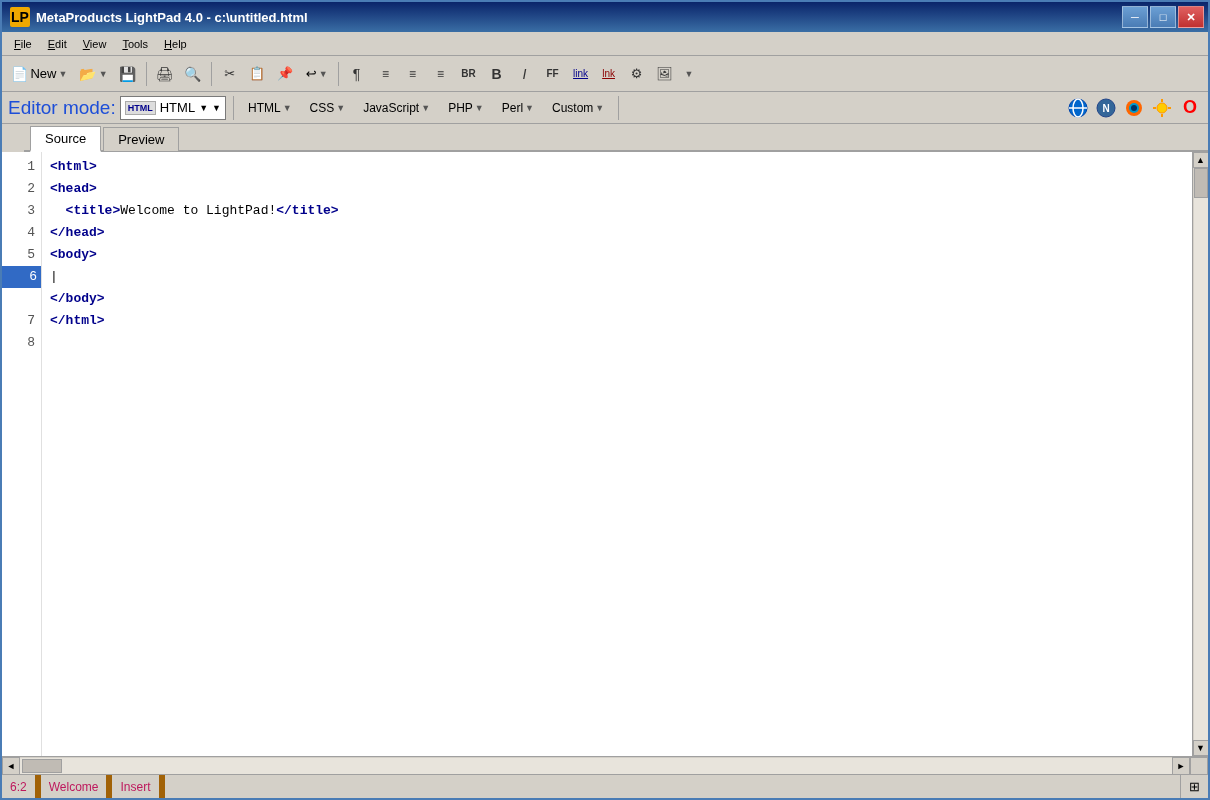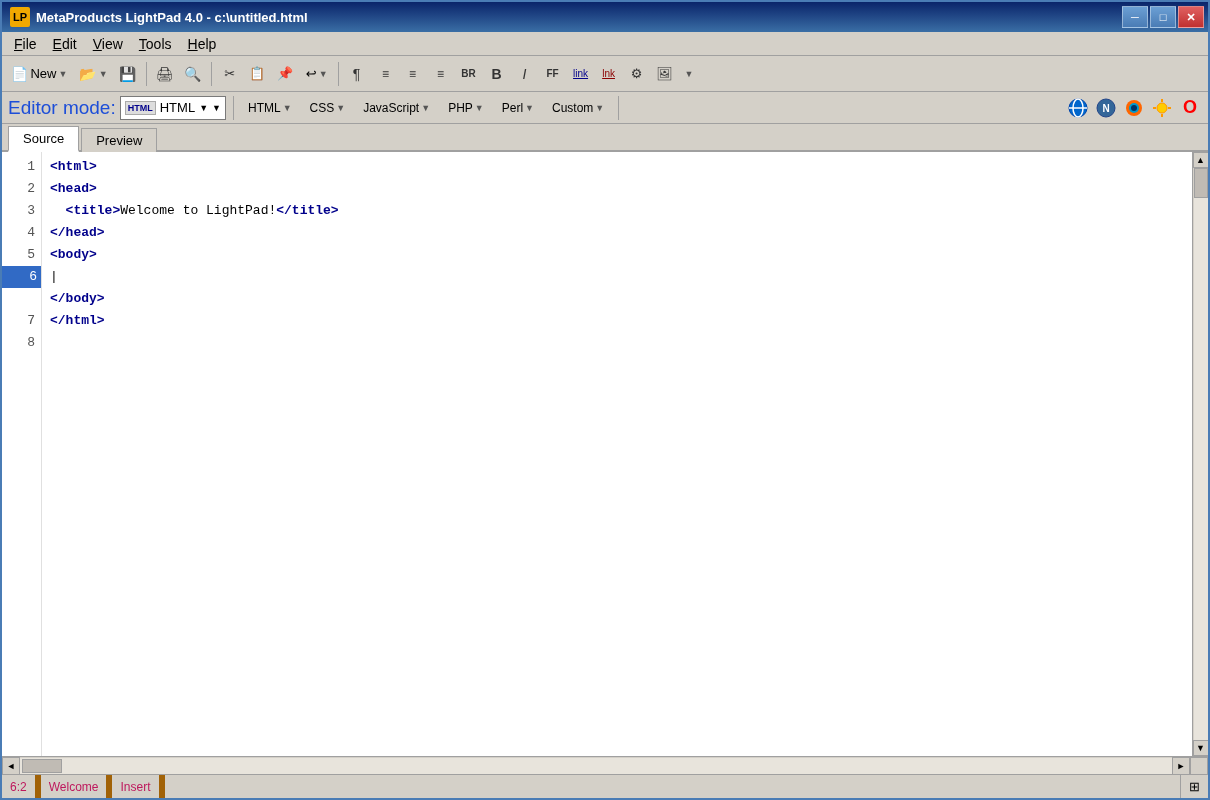--- a/index.html
+++ b/index.html
@@ -31,21 +31,21 @@
       font-weight: bold;
     }
     .title-icon {
       width: 20px;
       height: 20px;
       background: #f0a800;
       border-radius: 2px;
       display: flex;
       align-items: center;
       justify-content: center;
-      font-size: 11px;
+      font-size: 14px;
       font-weight: bold;
       color: #000;
     }
     .title-controls {
       display: flex;
       gap: 2px;
     }
     .title-btn {
       width: 26px;
       height: 22px;
@@ -68,21 +68,21 @@
       background: #d4d0c8;
       border-bottom: 1px solid #a0a0a0;
       display: flex;
       align-items: center;
       height: 24px;
       padding: 0 4px;
     }
     .menu-item {
       padding: 2px 8px;
       cursor: pointer;
-      font-size: 14px;
+      font-size: 11px;
       color: #000;
     }
     .menu-item .underline {
       text-decoration: underline;
     }
 
     
     .toolbar {
       background: #d4d0c8;
       border-bottom: 1px solid #a0a0a0;
@@ -195,23 +195,24 @@
       width: 1px;
       height: 24px;
       background: #a0a0a0;
       margin: 0 3px;
     }
 
     
     .tab-bar {
       background: #d4d0c8;
       display: flex;
-      align-items: flex-end;
+      align-items: center;
       padding: 0 0 0 6px;
       border-bottom: 2px solid #a0a0a0;
+      margin-left: 22px;
     }
     .tab {
       padding: 4px 14px;
       border: 1px solid #a0a0a0;
       border-bottom: none;
       background: #d4d0c8;
       cursor: pointer;
       font-size: 13px;
       margin-right: 2px;
       position: relative;

